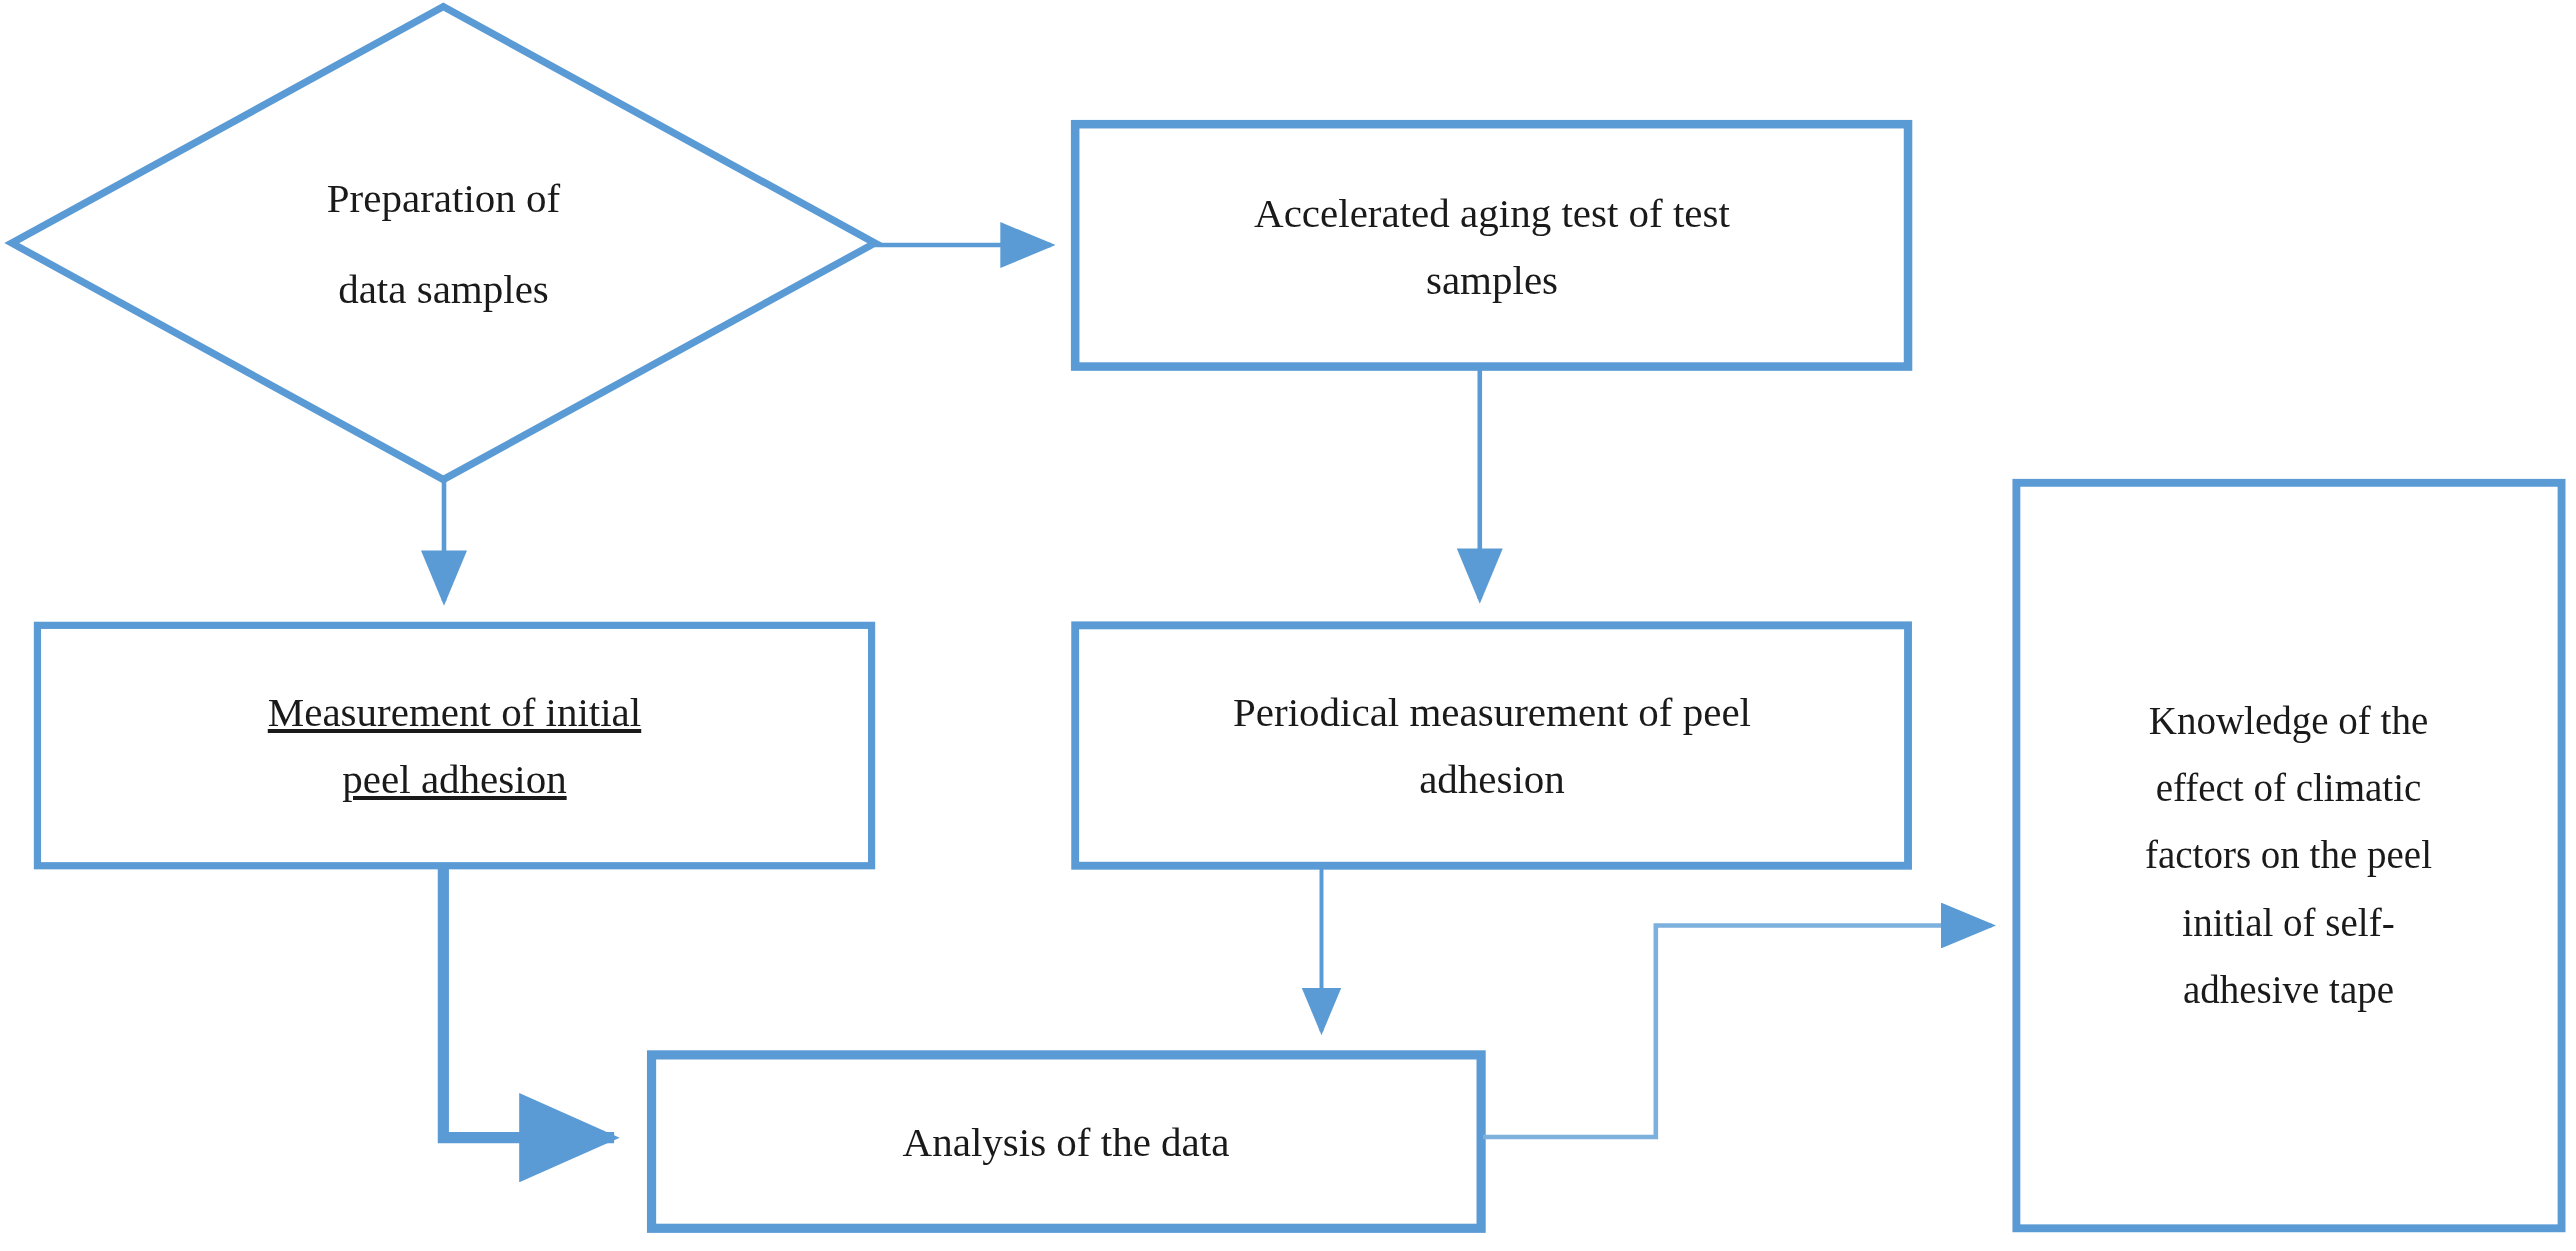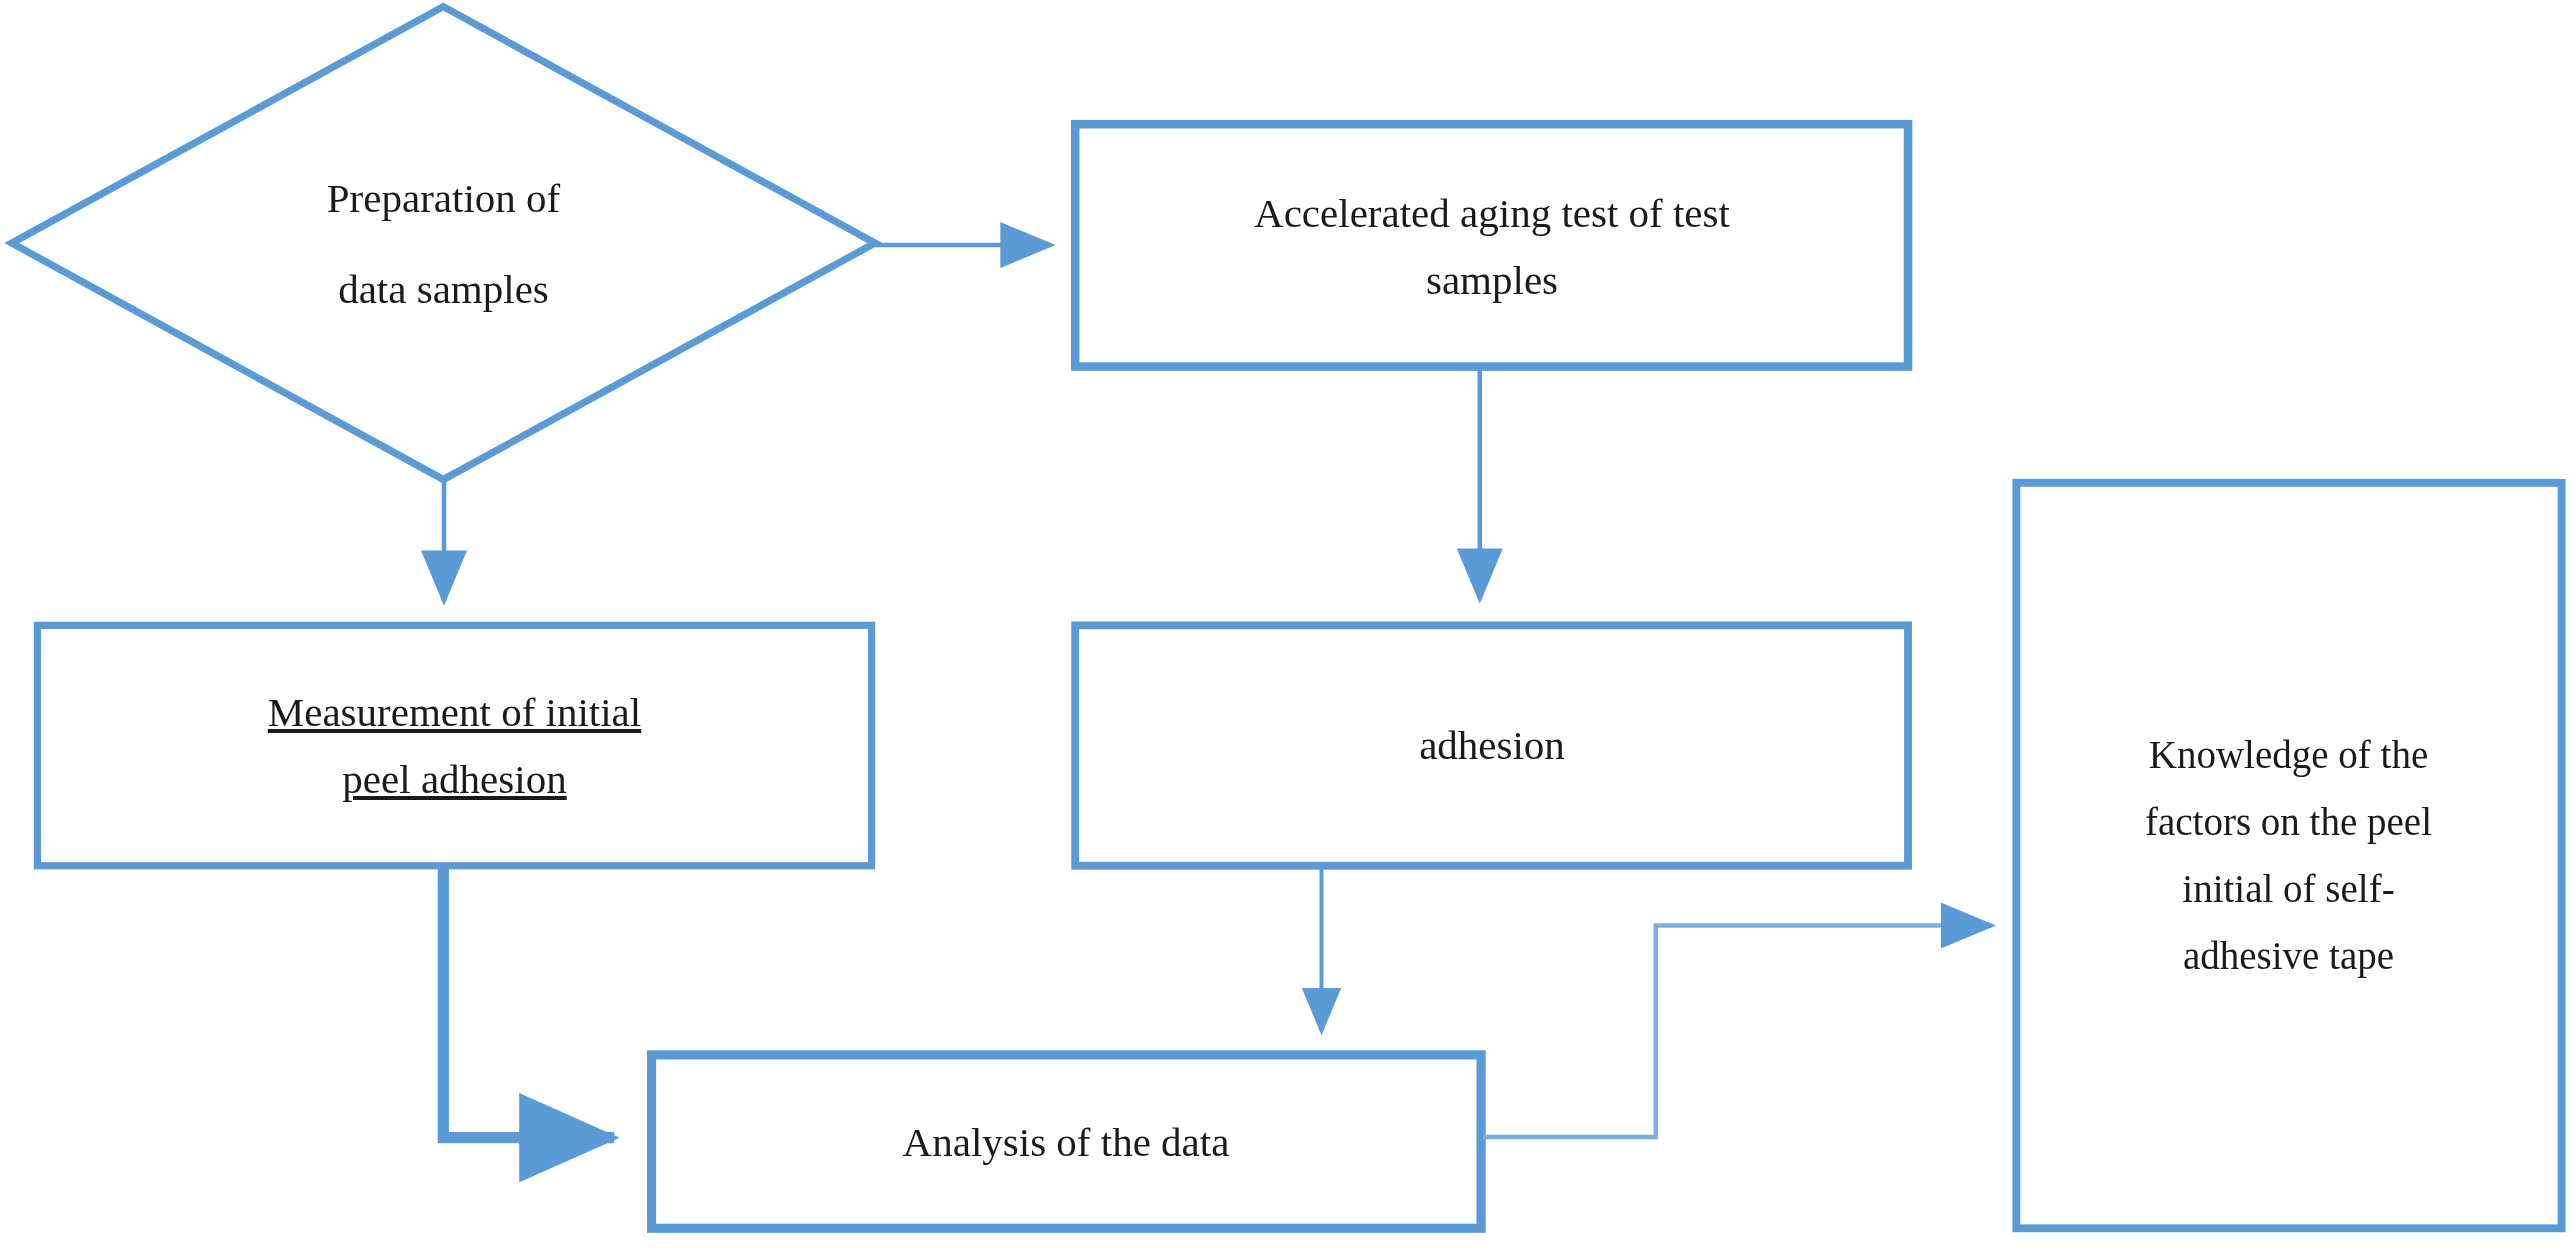--- a/index.html
+++ b/index.html
@@ -92,28 +92,30 @@
     <span>Accelerated aging test of test</span>
     <span>samples</span>
   </div>
 
   <div class="node-label" style="left:56px; top:634px; width:797px; height:223px;text-decoration:underline;">
     <span>Measurement of initial</span>
     <span>peel adhesion</span>
   </div>
 
   <div class="node-label" style="left:1094px; top:634px; width:796px; height:223px;">
+    <span>Periodical measurement of peel</span>
     <span>adhesion</span>
   </div>
 
   <div class="node-label" style="left:663px; top:1059px; width:806px; height:166px;">
     <span>Analysis of the data</span>
   </div>
 
   <div class="node-label label-knowledge" style="left:2024px; top:489px; width:529px; height:732px;">
     <span>Knowledge of the</span>
+    <span>effect of climatic</span>
     <span>factors on the peel</span>
     <span>initial of self-</span>
     <span>adhesive tape</span>
   </div>
 
 </div>
 
 
 </body></html>

